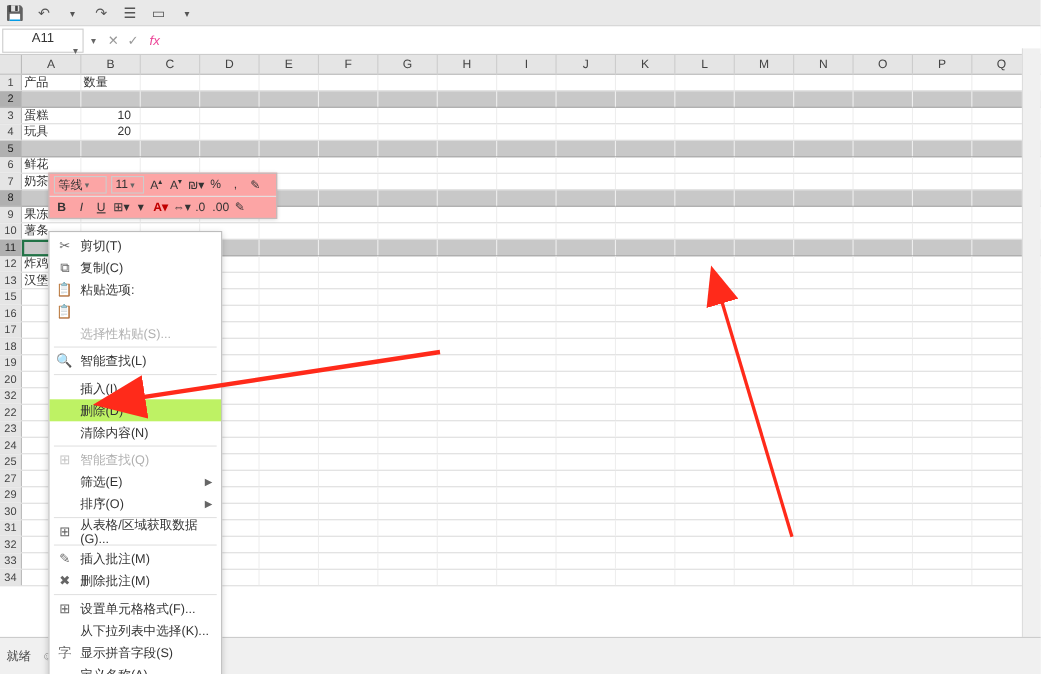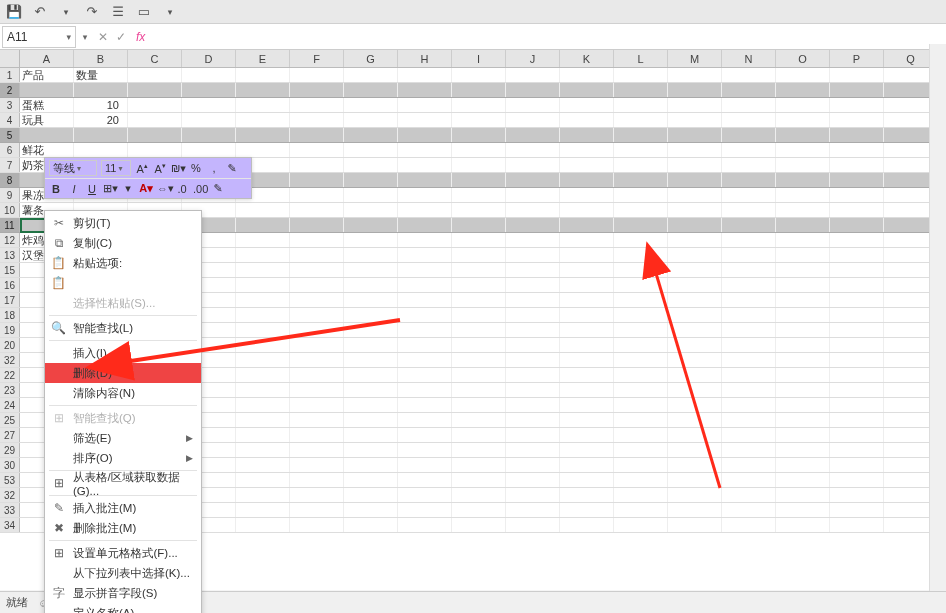--- a/index.html
+++ b/index.html
@@ -4,21 +4,21 @@
 <style>
   * { box-sizing: border-box; margin: 0; padding: 0; font-family: "Microsoft YaHei", Arial, sans-serif; }
   html, body { width: 946px; height: 613px; background: #f5f5f5; overflow: hidden; color: #333; }
 
   
   .qat { height: 24px; background: #e9e9e9; display: flex; align-items: center; gap: 10px; padding: 0 6px; border-bottom: 1px solid #d0d0d0; }
   .qat .icon { width: 16px; height: 16px; display: flex; align-items: center; justify-content: center; color: #555; font-size: 13px; }
 
   
   .fxrow { height: 26px; background: #fff; display: flex; align-items: center; border-bottom: 1px solid #ccc; }
-  .namebox { width: 74px; height: 22px; border: 1px solid #ccc; display: flex; align-items: center; padding: 0 4px; font-size: 12px; margin-left: 2px; }
+  .namebox { width: 74px; height: 22px; border: 1px solid #ccc; display: flex; align-items: center; padding: 0 4px; font-size: 12px; margin-left: 2px; flex-direction: column; }
   .namebox .dd { margin-left: auto; font-size: 9px; color: #666; }
   .fxsep { width: 18px; text-align: center; color: #666; font-size: 9px; }
   .fxbtn { width: 18px; text-align: center; color: #999; font-size: 12px; }
   .fxlabel { font-style: italic; font-size: 12px; color: #ec4899; margin: 0 6px; }
   .fxinput { flex: 1; height: 22px; border: none; font-size: 12px; padding: 0 4px; }
 
   
   .grid { position: relative; background: #fff; height: 540px; }
   .colhdrs { display: flex; height: 18px; background: #e5e5e5; border-bottom: 1px solid #bbb; }
   .corner { width: 20px; border-right: 1px solid #bbb; }
@@ -26,44 +26,44 @@
   .rows { position: relative; }
   .row { display: flex; height: 15px; border-bottom: 1px solid #ddd; }
   .row.sel { background: #c8c8c8; border-bottom: 1px solid #aaa; }
   .rowhdr { width: 20px; background: #e5e5e5; border-right: 1px solid #bbb; text-align: center; font-size: 10px; color: #444; line-height: 15px; }
   .row.sel .rowhdr { background: #b0b0b0; color: #222; }
   .cell { width: 54px; border-right: 1px solid #eee; font-size: 11px; line-height: 15px; padding: 0 2px; white-space: nowrap; overflow: hidden; }
   .cell.num { text-align: right; padding-right: 8px; }
   .activecell { position: absolute; border: 2px solid #217346; pointer-events: none; }
 
   
-  .minibar { position: absolute; left: 44px; top: 157px; width: 208px; background: #c4b5fd; border: 1px solid #bdbdbd; box-shadow: 0 1px 4px rgba(0,0,0,.15); font-size: 11px; z-index: 5; }
+  .minibar { position: absolute; left: 44px; top: 157px; width: 208px; background: #fca5a5; border: 1px solid #bdbdbd; box-shadow: 0 1px 4px rgba(0,0,0,.15); font-size: 11px; z-index: 5; }
   .minibar .mrow { display: flex; align-items: center; height: 20px; gap: 4px; padding: 0 4px; }
   .minibar .mrow + .mrow { border-top: 1px solid #e5e5e5; }
   .mctrl { border: 1px solid #ccc; height: 16px; font-size: 11px; display: flex; align-items: center; padding: 0 3px; gap: 2px; }
   .mdd { font-size: 8px; color: #666; }
   .mglyph { width: 14px; text-align: center; }
   .bold { font-weight: bold; }
   .ital { font-style: italic; }
   .und { text-decoration: underline; }
   .fillbox { width: 12px; height: 10px; background: #ffff00; border-bottom: 2px solid #c0c000; }
   .fontcolor { color: #c00000; font-weight: bold; }
 
   
   .ctxmenu { position: absolute; left: 44px; top: 210px; width: 158px; background: #fff; border: 1px solid #bdbdbd; box-shadow: 0 2px 6px rgba(0,0,0,.2); z-index: 10; padding: 2px 0; }
   .mitem { display: flex; align-items: center; height: 20px; font-size: 11.5px; color: #333; padding: 0 8px 0 28px; position: relative; }
   .mitem.disabled { color: #b0b0b0; }
   .mitem .micon { position: absolute; left: 6px; width: 16px; text-align: center; font-size: 12px; color: #666; }
   .mitem.disabled .micon { color: #c8c8c8; }
   .mitem .arrow { margin-left: auto; font-size: 9px; color: #666; }
   .msep { height: 1px; background: #e2e2e2; margin: 2px 4px; }
-  .mitem.hl { background: #ef4444; }
+  .mitem.hl { background: #bef264; }
 
   
-  .status { position: absolute; bottom: 0; left: 0; right: 0; height: 22px; background: #f0f0f0; border-top: 1px solid #ccc; display: flex; align-items: center; font-size: 11px; padding: 0 6px; color: #444; gap: 10px; }
+  .status { position: absolute; bottom: 0; left: 0; right: 0; height: 34px; background: #f0f0f0; border-top: 1px solid #ccc; display: flex; align-items: center; font-size: 11px; padding: 0 6px; color: #444; gap: 10px; }
 
   
   .arrows { position: absolute; left: 0; top: 0; pointer-events: none; z-index: 20; }
 
   
   .vscroll { position: absolute; right: 0; top: 44px; bottom: 22px; width: 17px; background: #f0f0f0; border-left: 1px solid #ddd; }
 </style>
 </head>
 <body>
 
@@ -647,21 +647,21 @@
         <div class="cell"></div>
         <div class="cell"></div>
         <div class="cell"></div>
         <div class="cell"></div>
         <div class="cell"></div>
         <div class="cell"></div>
         <div class="cell"></div>
         <div class="cell"></div>
       </div>
       <div class="row">
-        <div class="rowhdr">53</div>
+        <div class="rowhdr">31</div>
         <div class="cell"></div>
         <div class="cell"></div>
         <div class="cell"></div>
         <div class="cell"></div>
         <div class="cell"></div>
         <div class="cell"></div>
         <div class="cell"></div>
         <div class="cell"></div>
         <div class="cell"></div>
         <div class="cell"></div>

